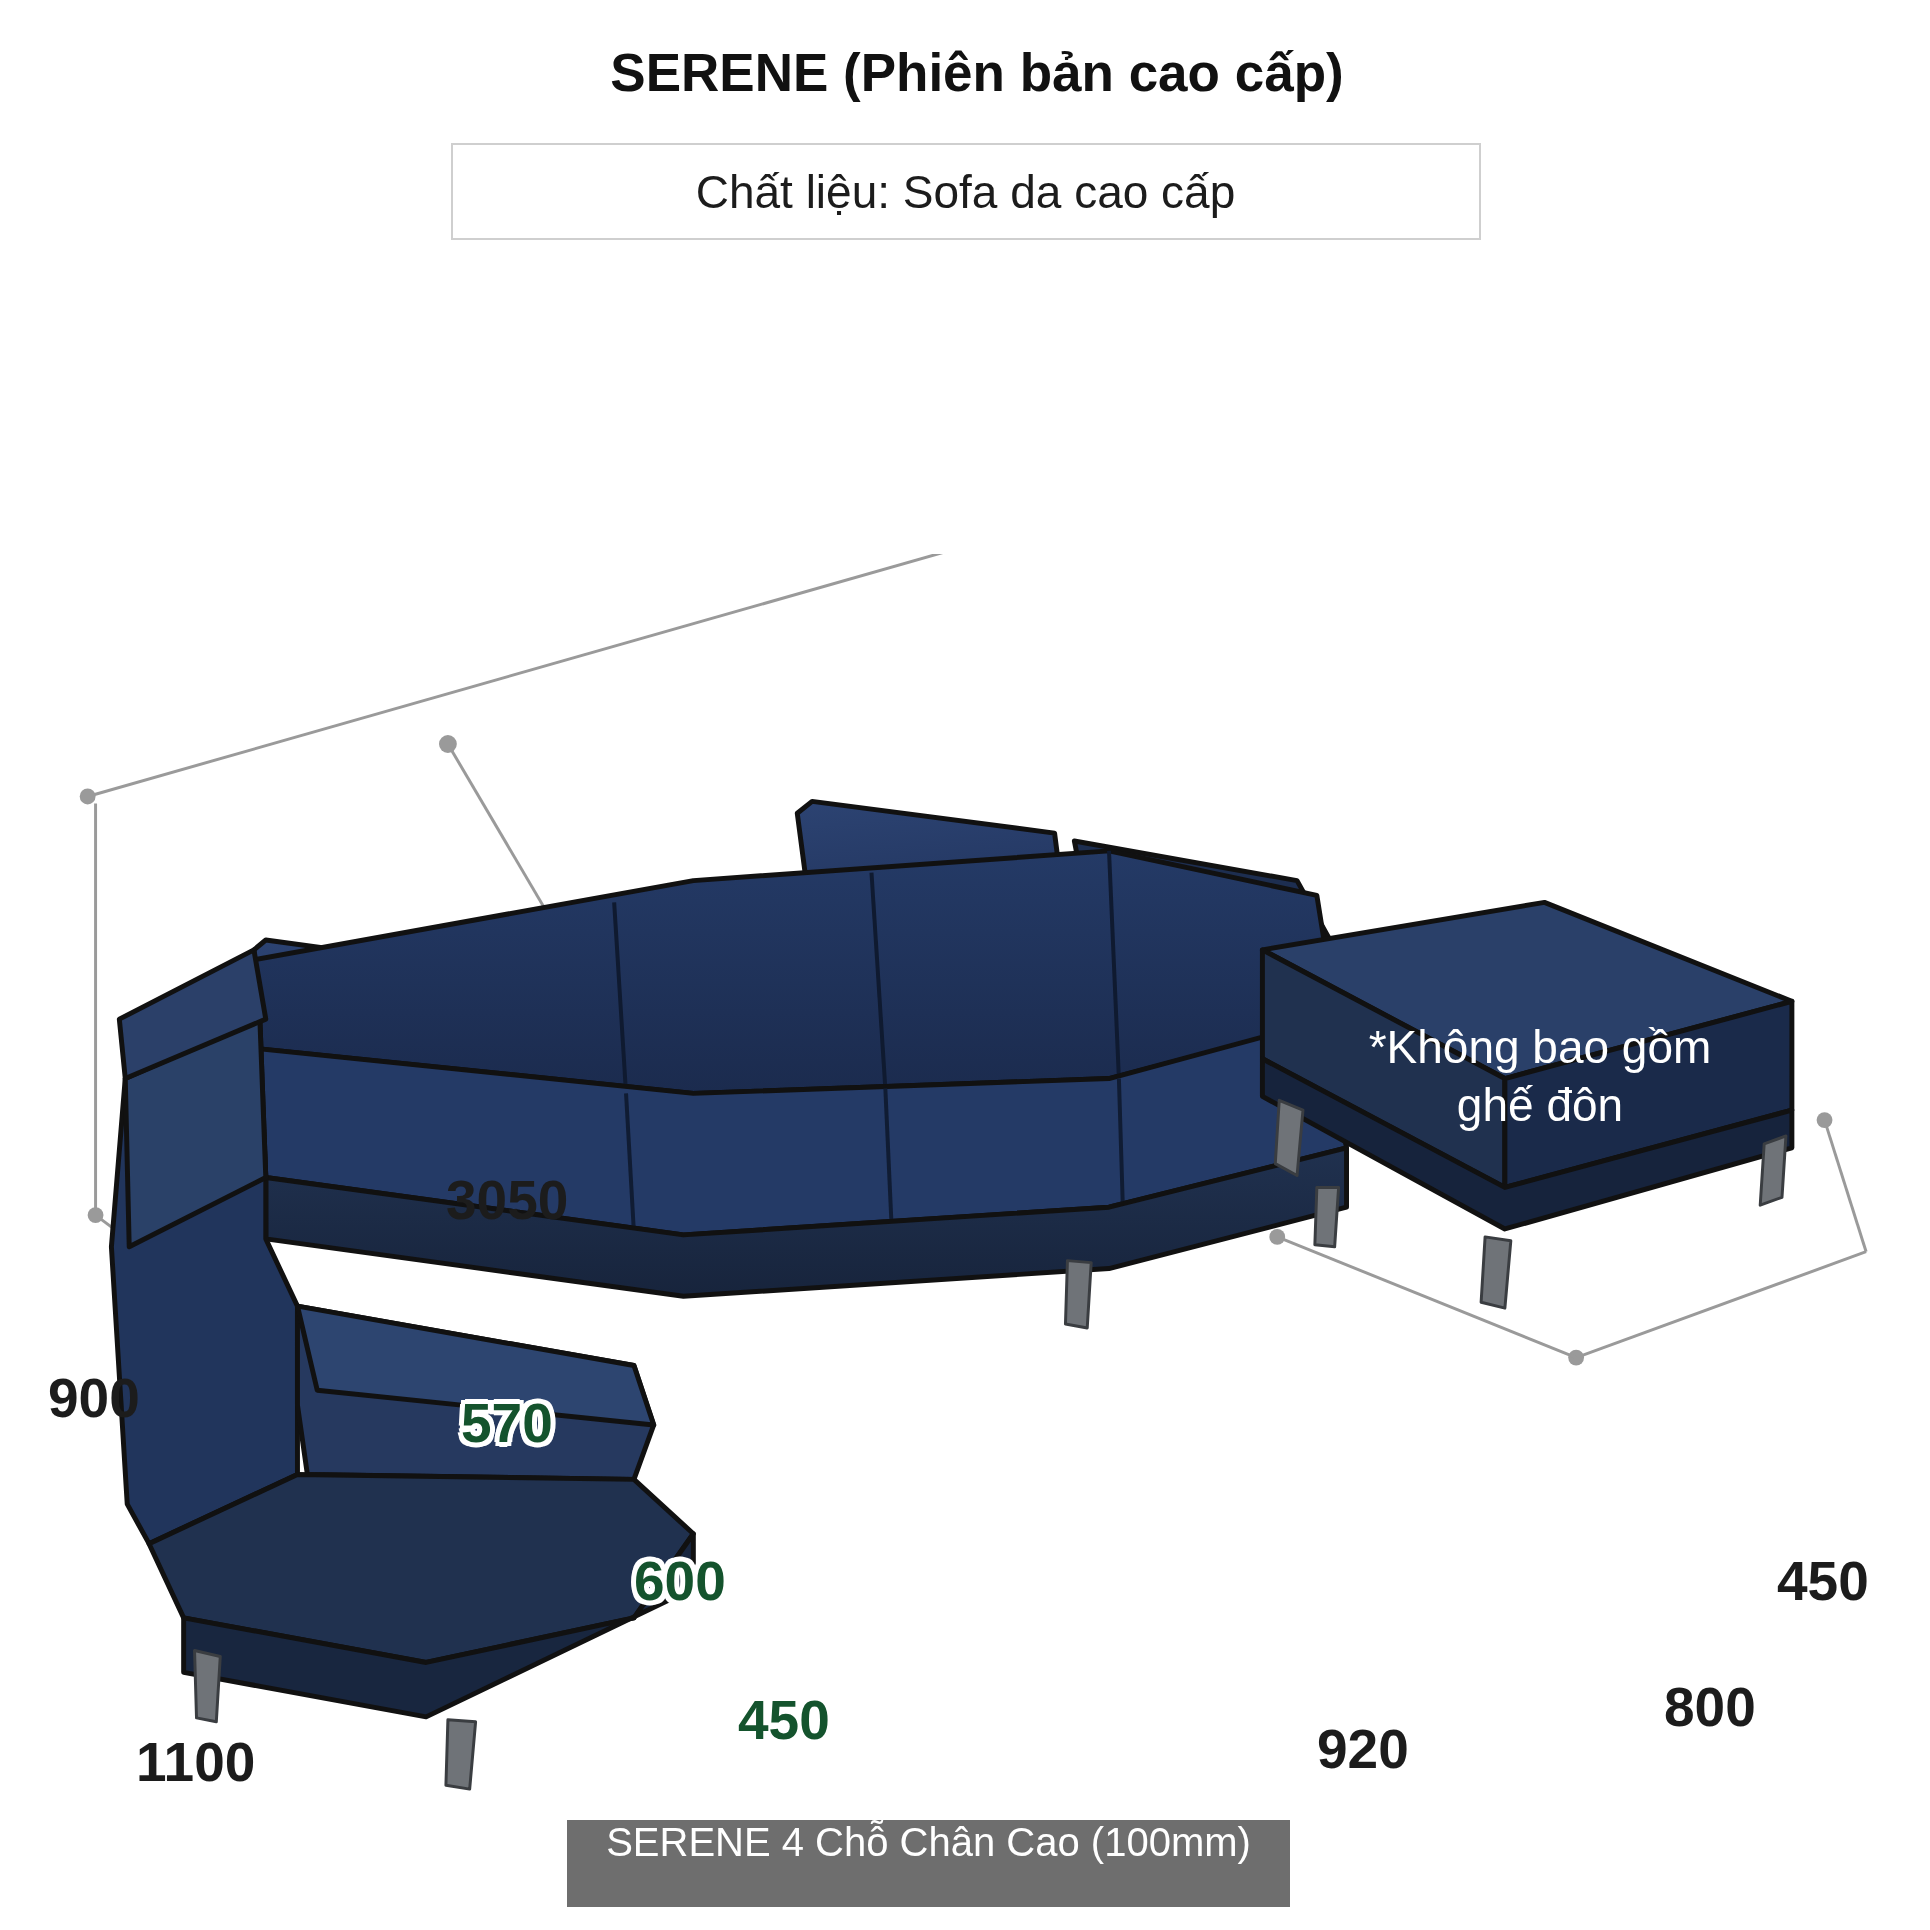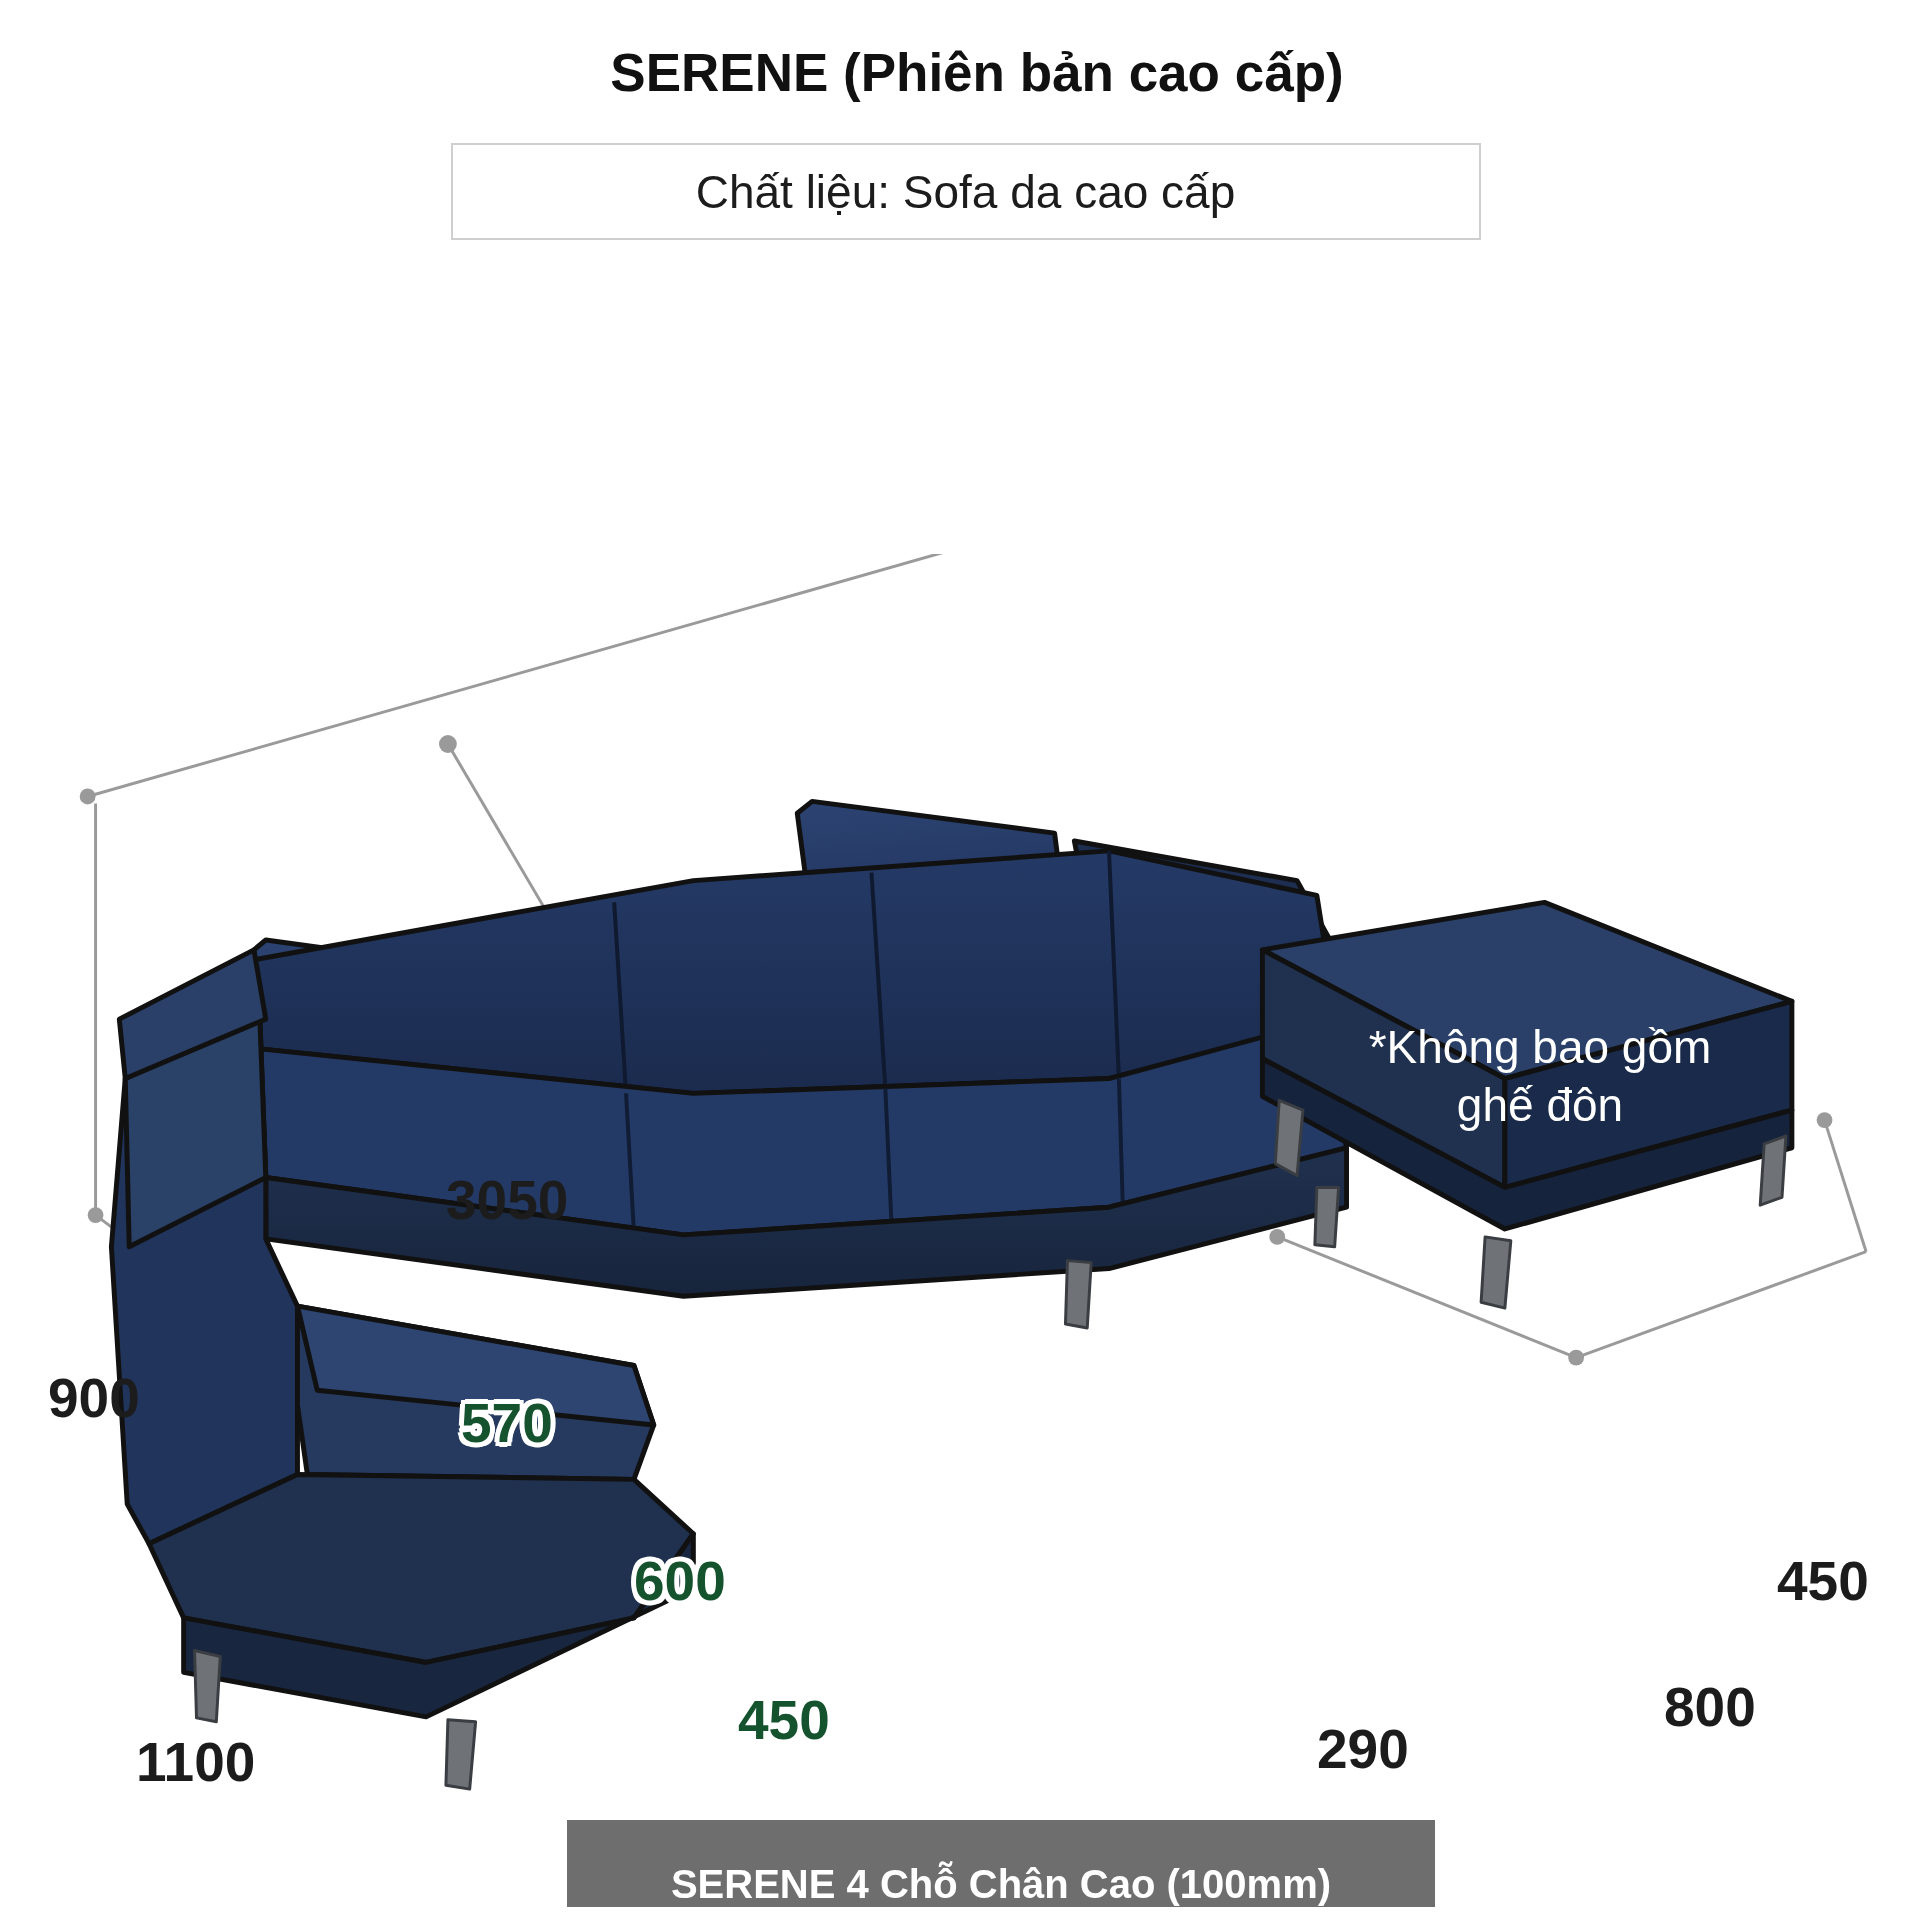--- a/index.html
+++ b/index.html
@@ -101,27 +101,26 @@
     text-align: center;
     line-height: 1.25;
     white-space: pre;
   }
 
   
   .caption {
     position: absolute;
     left: 567px;
     top: 1820px;
-    width: 868px;
+    width: 723px;
     height: 87px;
     background: #6e6e6e;
     display: flex;
-    align-items: flex-end;
+    align-items: flex-start;
     justify-content: center;
-    font-weight: bold;
   }
   .caption-text {
     font-size: 40px;
     color: #ffffff;
     white-space: nowrap;
   }
 </style>
 </head>
 <body>
 
@@ -264,21 +263,21 @@
 
   <div class="dim-outline" style="left:634px; top:995px;">600</div>
 
   <div class="dim-outline" style="left:738px; top:1134px;">450</div>
 
   <div class="note" style="left:1332px; top:465px; width:416px;">*Không bao gồm
 ghế đôn</div>
 
   <div class="dim" style="left:1777px; top:995px;">450</div>
 
-  <div class="dim" style="left:1317px; top:1163px;">290</div>
+  <div class="dim" style="left:1317px; top:1163px;">920</div>
 
   <div class="dim" style="left:1641px; top:1121px;margin-left:23px;">800</div>
 </div>
 
 <div class="caption">
   <span class="caption-text">SERENE 4 Chỗ Chân Cao (100mm)</span>
 </div>
 
 
 </body></html>

